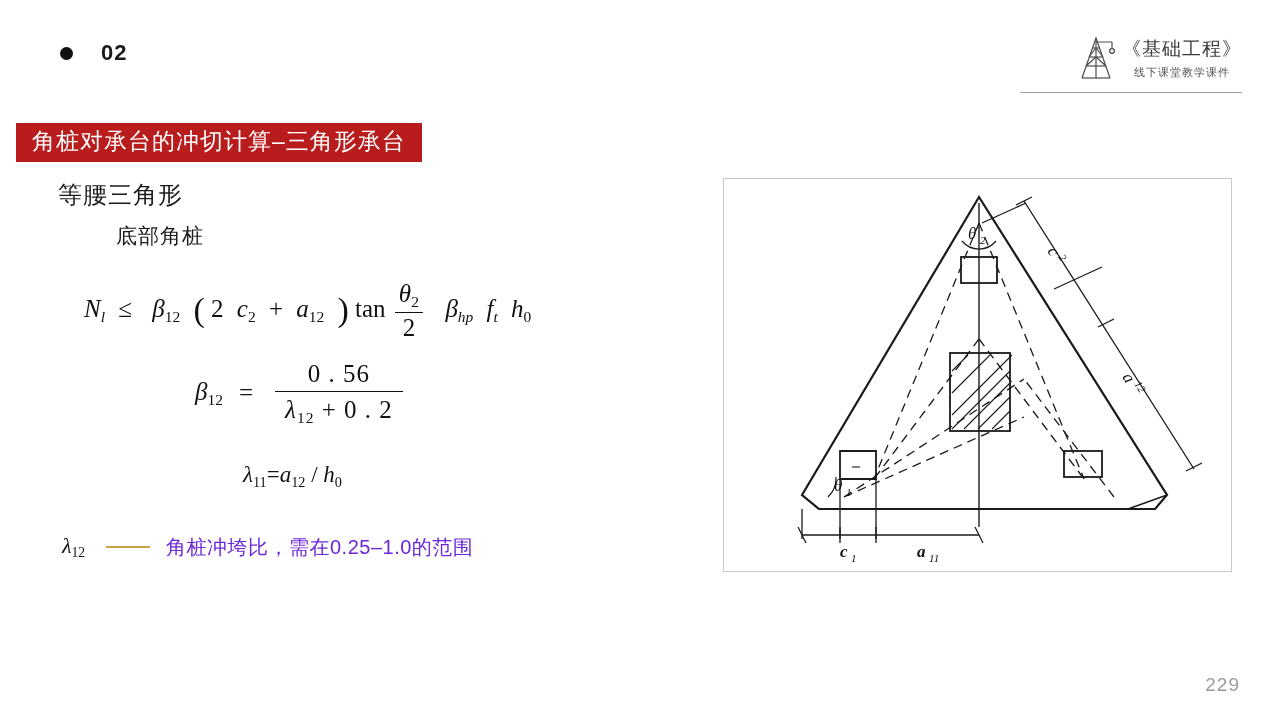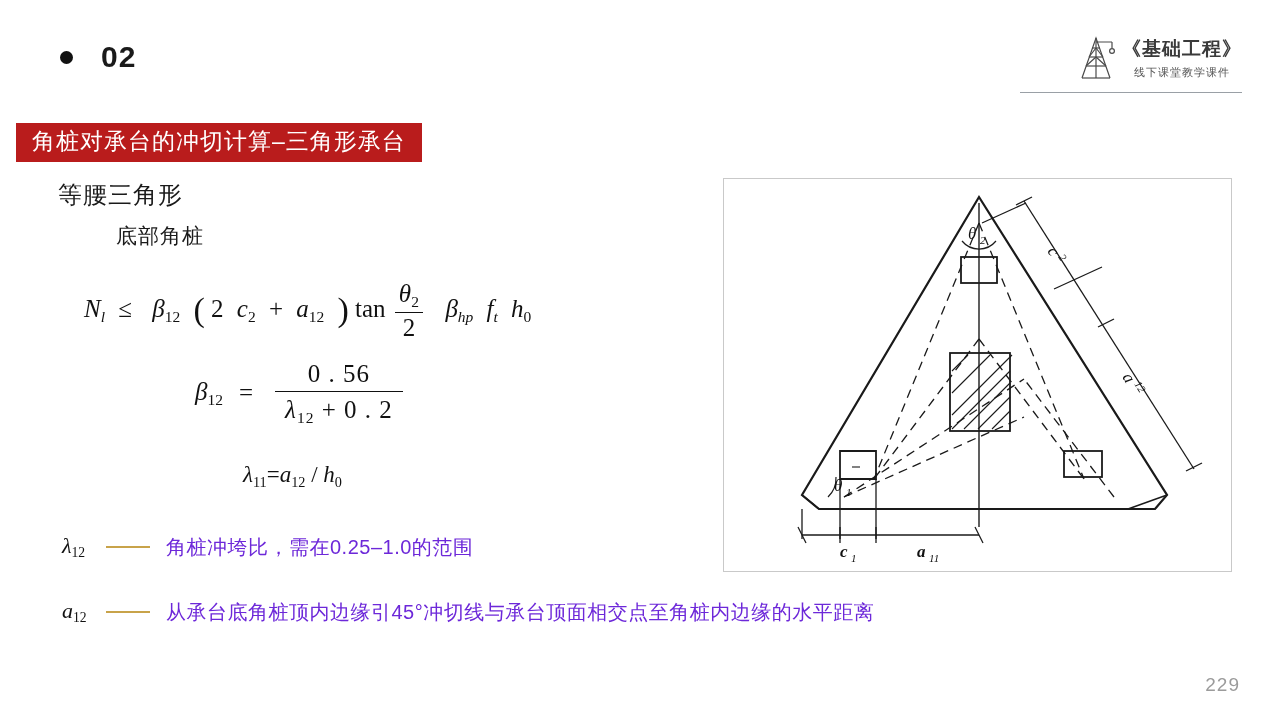--- a/index.html
+++ b/index.html
@@ -38,21 +38,21 @@
     align-items: center;
   }
   .bullet-dot {
     width: 13px;
     height: 13px;
     border-radius: 50%;
     background: #111111;
     margin-right: 28px;
   }
   .title-num {
-    font-size: 30px;
+    font-size: 22px;
     font-weight: bold;
     letter-spacing: 1px;
     color: #1a1a1a;
   }
   .title-text {
     font-size: 30px;
     font-weight: bold;
     color: #1a1a1a;
     margin-left: 22px;
     letter-spacing: 2px;
@@ -76,21 +76,21 @@
     display: flex;
     flex-direction: column;
     align-items: center;
     padding-top: 2px;
   }
   .brand-title {
     font-family: "Liberation Serif", serif;
     font-size: 19px;
     color: #3a3a3a;
     letter-spacing: 1px;
-    font-weight: bold;
+    font-weight: normal;
   }
   .brand-sub {
     font-size: 11px;
     color: #555555;
     letter-spacing: 1px;
     margin-top: 3px;
   }
   .header-rule {
     position: absolute;
     left: 1020px;
@@ -338,27 +338,20 @@
   </div>
 
   <div class="legend legend-1">
     <div class="legend-row">
       <span class="legend-sym math"><span class="it">λ</span><span class="subu">12</span></span>
       <span class="legend-dash"></span>
       <span class="legend-text">角桩冲垮比，需在0.25–1.0的范围</span>
     </div>
   </div>
 
-  <div class="legend legend-2">
-    <div class="legend-row">
-      <span class="legend-sym math"><span class="it">a</span><span class="subu">12</span></span>
-      <span class="legend-dash"></span>
-      <span class="legend-text">从承台底角桩顶内边缘引45°冲切线与承台顶面相交点至角桩内边缘的水平距离</span>
-    </div>
-  </div>
 
   <div class="figure">
     <svg width="507" height="392" viewBox="0 0 507 392">
       <g stroke="#1a1a1a" fill="none" stroke-width="2.2">
 
         <path d="M255 18 L443 316 L431 330 L404 330 L95 330 L78 316 L255 18 Z"></path>
       </g>
       <g stroke="#1a1a1a" fill="none" stroke-width="1.4">
 
         <path d="M404 330 L443 316"></path>

